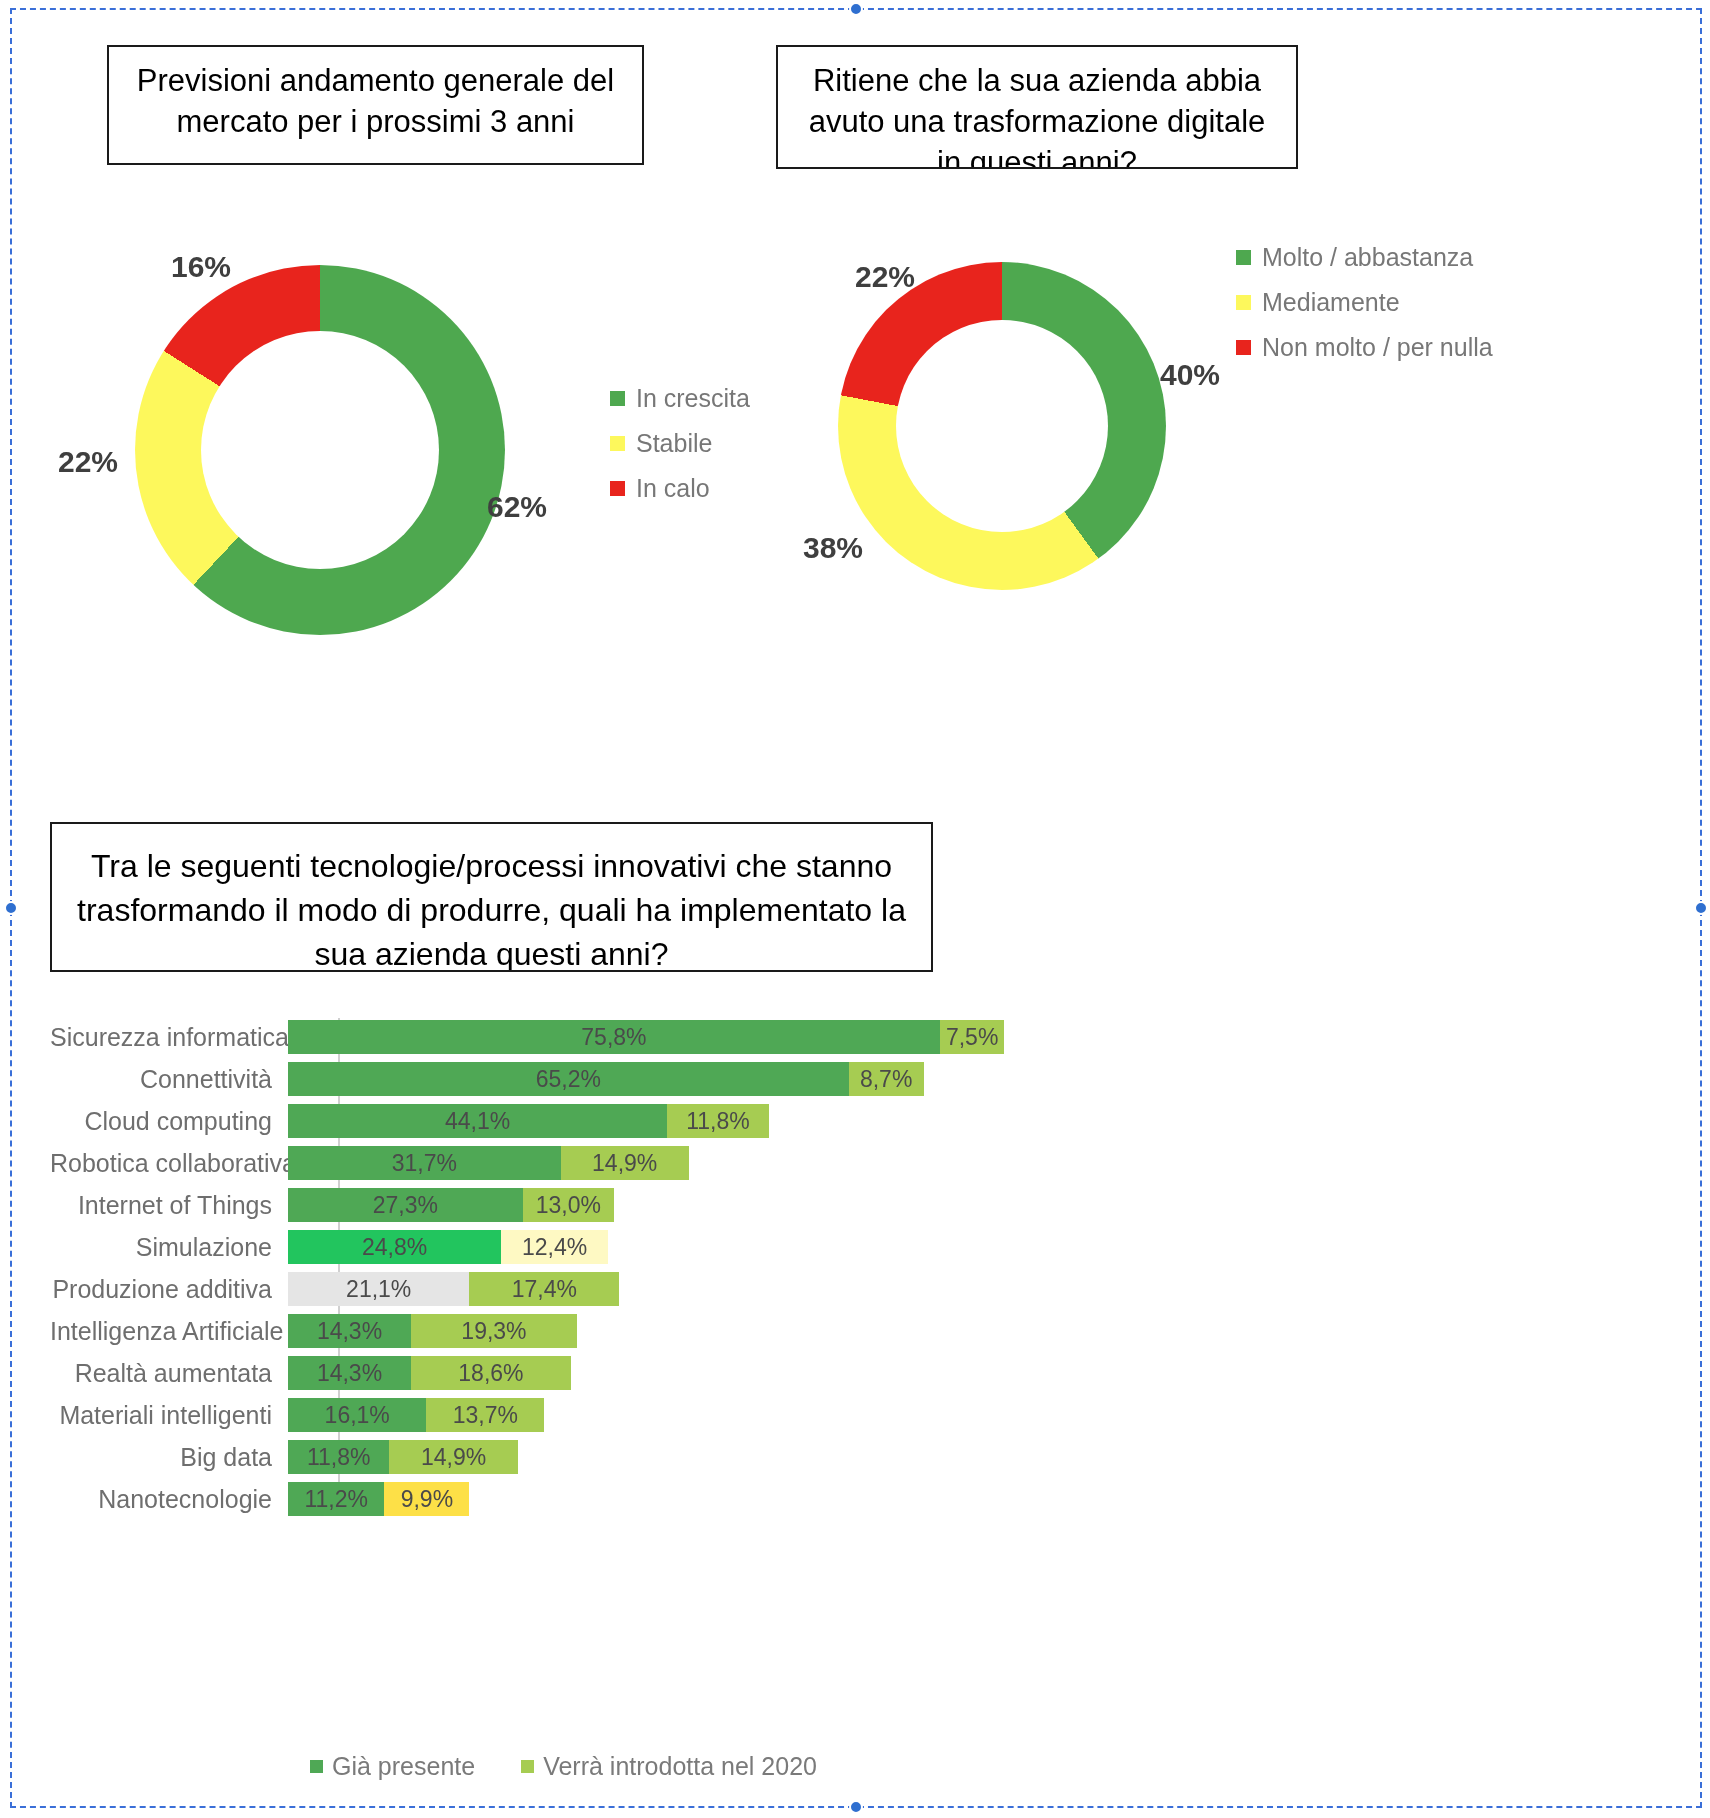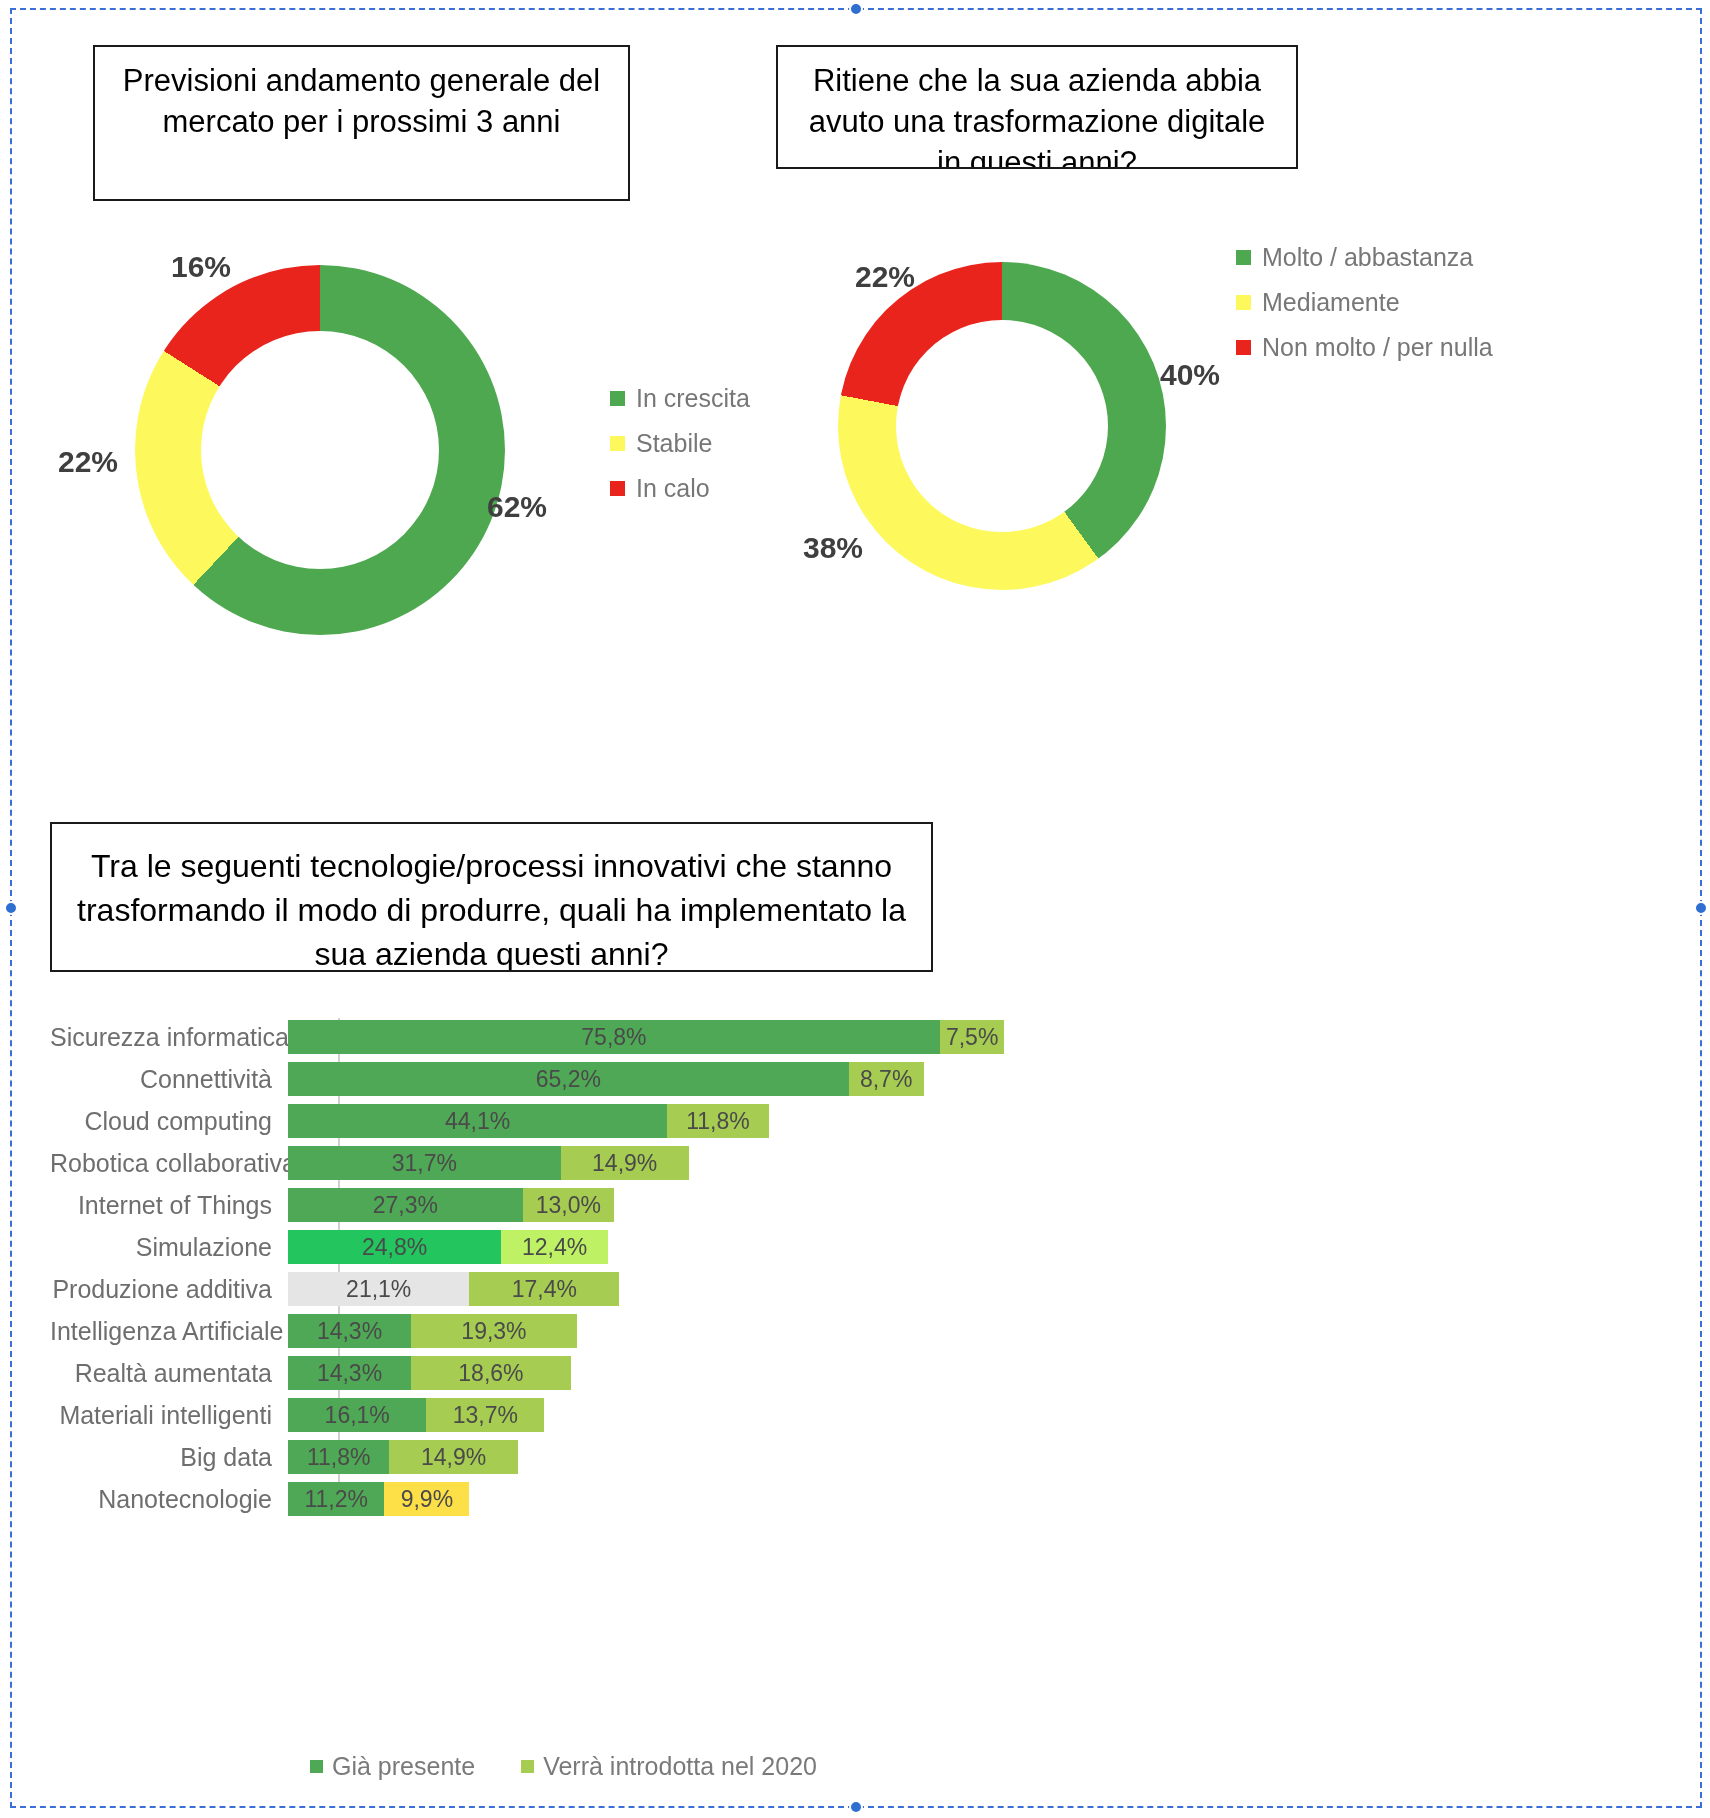--- a/index.html
+++ b/index.html
@@ -33,21 +33,21 @@
     background:#ffffff;
     display:flex; align-items:flex-start; justify-content:center;
     text-align:center;
     color:#000000;
     overflow:hidden;
   }
   .title-box .tbtext{
     font-size:31px; line-height:1.32; padding:14px 16px 0 16px;
     font-family:"Liberation Sans", sans-serif;
   }
-  #title-box-1{ left:93px; top:45px; width:537px; height:156px; }
+  #title-box-1{ left:107px; top:45px; width:537px; height:120px; }
   #title-box-2{ left:776px; top:45px; width:522px; height:124px; }
   #title-box-3{ left:50px; top:822px; width:883px; height:150px; }
   #title-box-3 .tbtext{ font-size:32px; line-height:1.38; padding-top:20px; }
 
   
   .donut-wrap{ position:absolute; }
   .donut{
     position:absolute; border-radius:50%;
   }
   .donut-hole{
@@ -190,21 +190,21 @@
         <div class="bar-cat">Internet of Things</div>
         <div class="bar-track">
           <div class="seg" style="background: rgb(79, 168, 85); width: 234.78px;">27,3%</div>
           <div class="seg" style="background: rgb(166, 204, 82); width: 91px;">13,0%</div>
         </div>
       </div>
       <div class="bar-row">
         <div class="bar-cat">Simulazione</div>
         <div class="bar-track">
           <div class="seg" style="background: #22c55e; width: 213.28px;">24,8%</div>
-          <div class="seg" style="background: #bef264; width: 106.64px;">12,4%</div>
+          <div class="seg" style="background: #fef9c3; width: 106.64px;">12,4%</div>
         </div>
       </div>
       <div class="bar-row">
         <div class="bar-cat">Produzione additiva</div>
         <div class="bar-track">
           <div class="seg" style="background: #e5e5e5; width: 181.46px;">21,1%</div>
           <div class="seg" style="background: rgb(166, 204, 82); width: 149.64px;">17,4%</div>
         </div>
       </div>
       <div class="bar-row">

